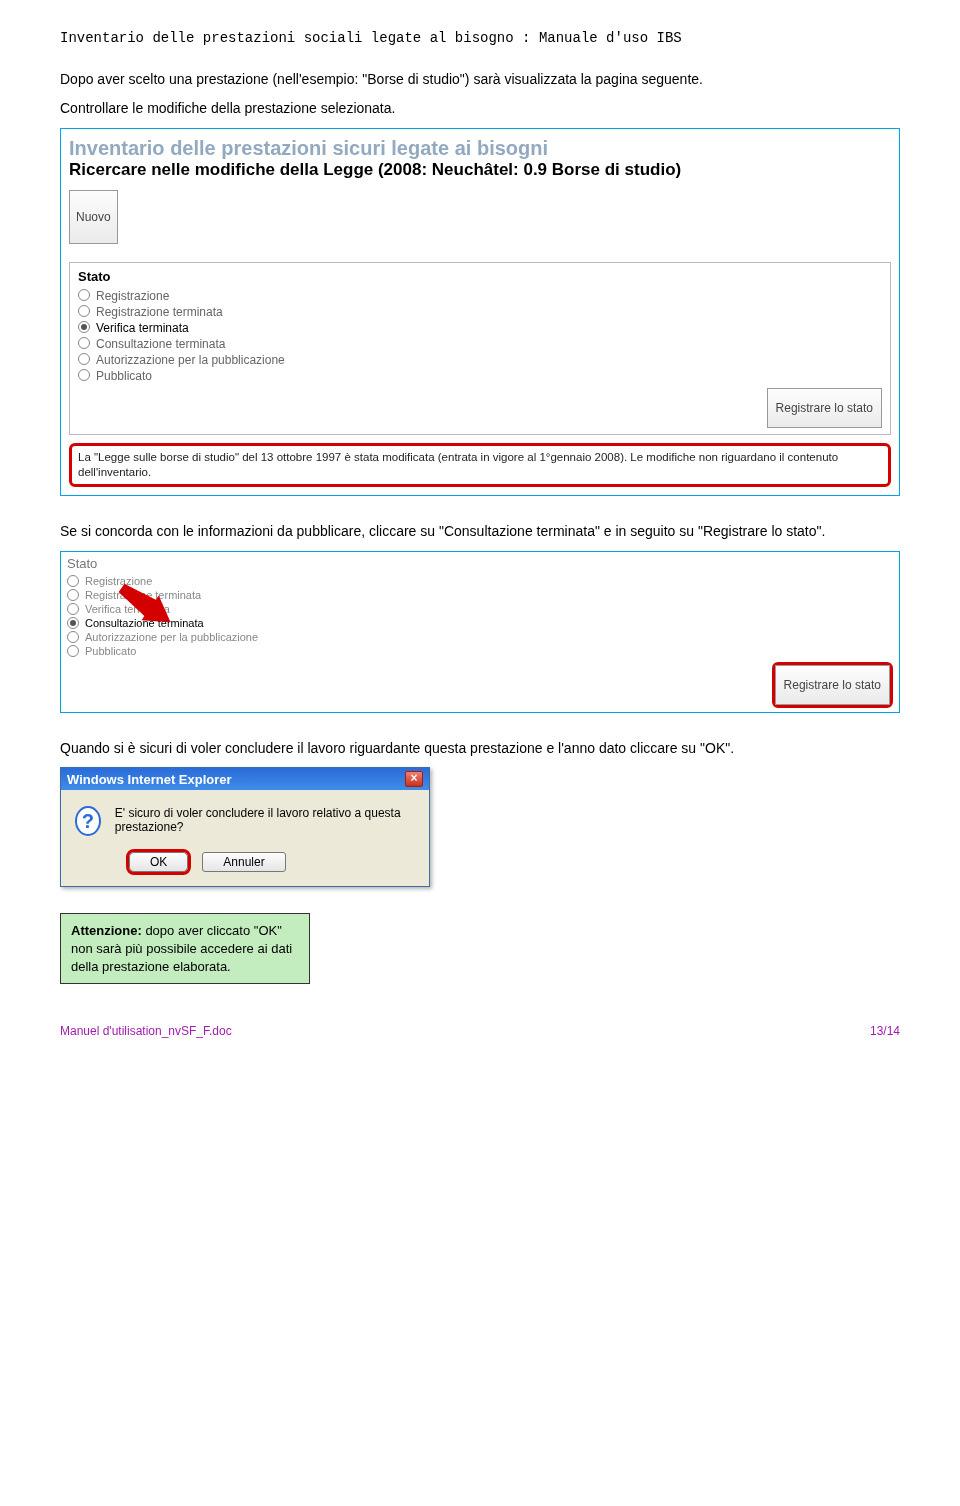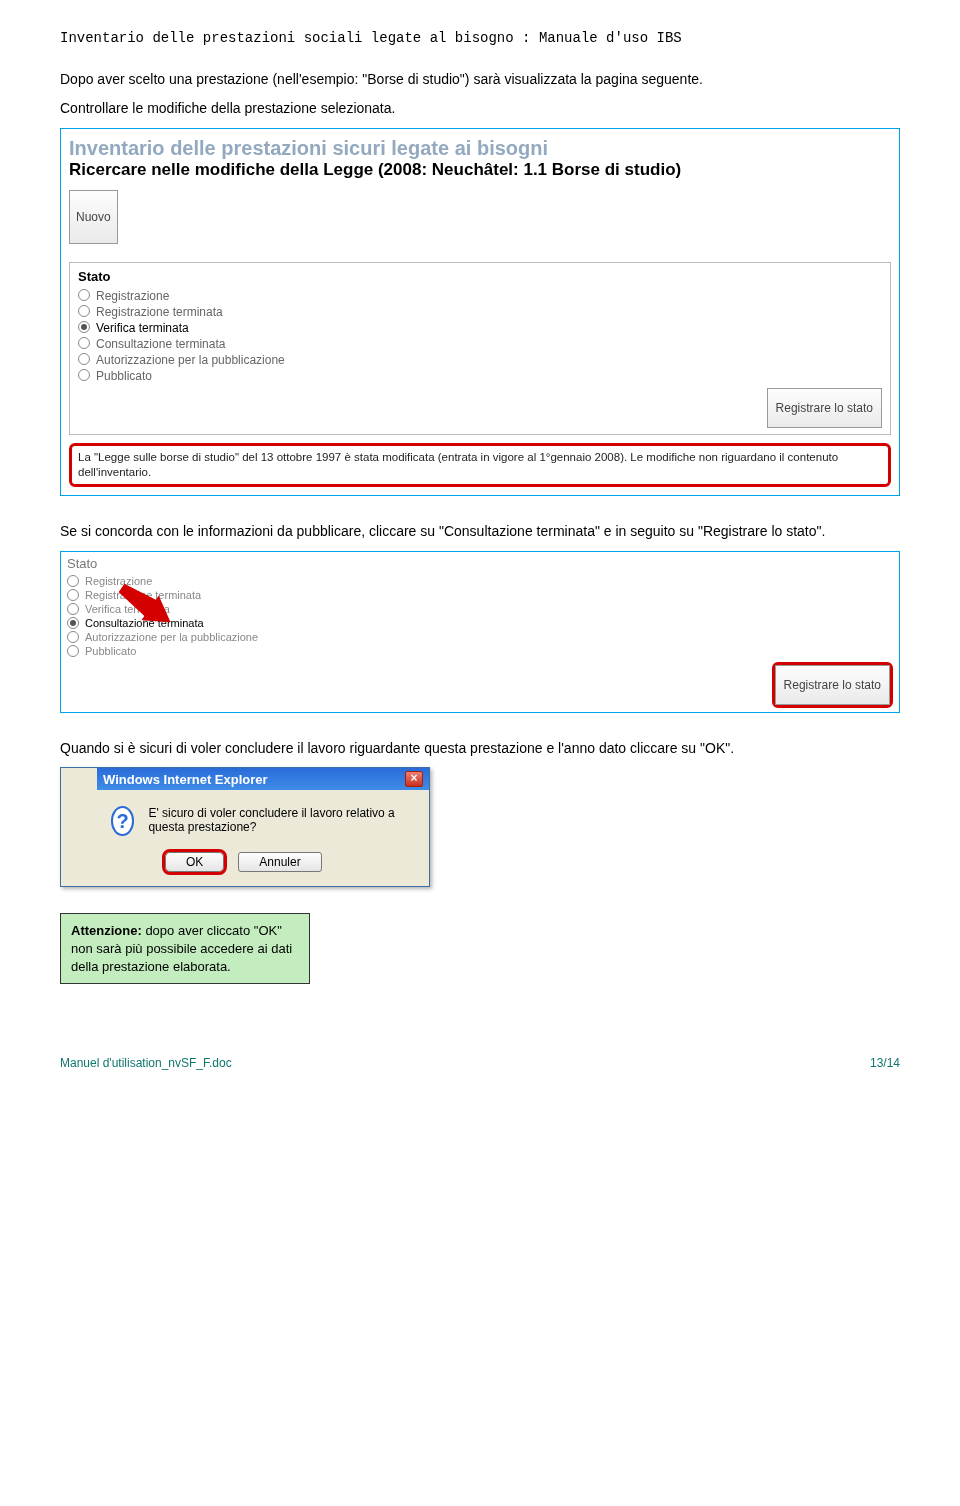--- a/index.html
+++ b/index.html
@@ -107,21 +107,20 @@
     border-radius:6px;
     padding:0;
   }
   
   .dialog {
     width: 370px;
     border: 1px solid #3a6ea5;
     box-shadow: 2px 2px 4px rgba(0,0,0,0.3);
     margin-bottom: 26px;
     background:#ece9d8;
-    padding-left:36px;
   }
   .dlg-title {
     background: linear-gradient(#2a6bd8,#3f8de8);
     color:#fff;
     font-weight:bold;
     font-size:13px;
     padding:3px 6px;
     display:flex;
     justify-content: space-between;
     align-items:center;
@@ -177,35 +176,35 @@
     background: #c3ecbf;
     padding: 8px 10px;
     font-size: 13px;
     line-height:1.35;
   }
   .note b { font-weight:bold; }
   .footer {
     display:flex;
     justify-content:space-between;
     font-size:12px;
-    color:#0f766e;
-    margin-top: 72px;
+    color:#a21caf;
+    margin-top: 40px;
   }
 </style>
 </head>
 <body>
 
 <div class="doc-header">Inventario delle prestazioni sociali legate al bisogno : Manuale d'uso IBS</div>
 
 <div class="para">Dopo aver scelto una prestazione (nell'esempio: "Borse di studio") sarà visualizzata la pagina seguente.</div>
 <div class="para">Controllare le modifiche della prestazione selezionata.</div>
 
 <div class="screenshot-box">
   <div class="ss-headline">Inventario delle prestazioni sicuri legate ai bisogni</div>
-  <div class="ss-subhead">Ricercare nelle modifiche della Legge (2008: Neuchâtel: 1.1 Borse di studio)</div>
+  <div class="ss-subhead">Ricercare nelle modifiche della Legge (2008: Neuchâtel: 0.9 Borse di studio)</div>
   <div class="nuovo-btn">Nuovo</div>
   <div class="panel">
     <div class="panel-title">Stato</div>
     <div id="rg1">
         <div class="radio-row">
           <span class="radio"></span>
           <span>Registrazione</span>
         </div>
         <div class="radio-row">
           <span class="radio"></span>

